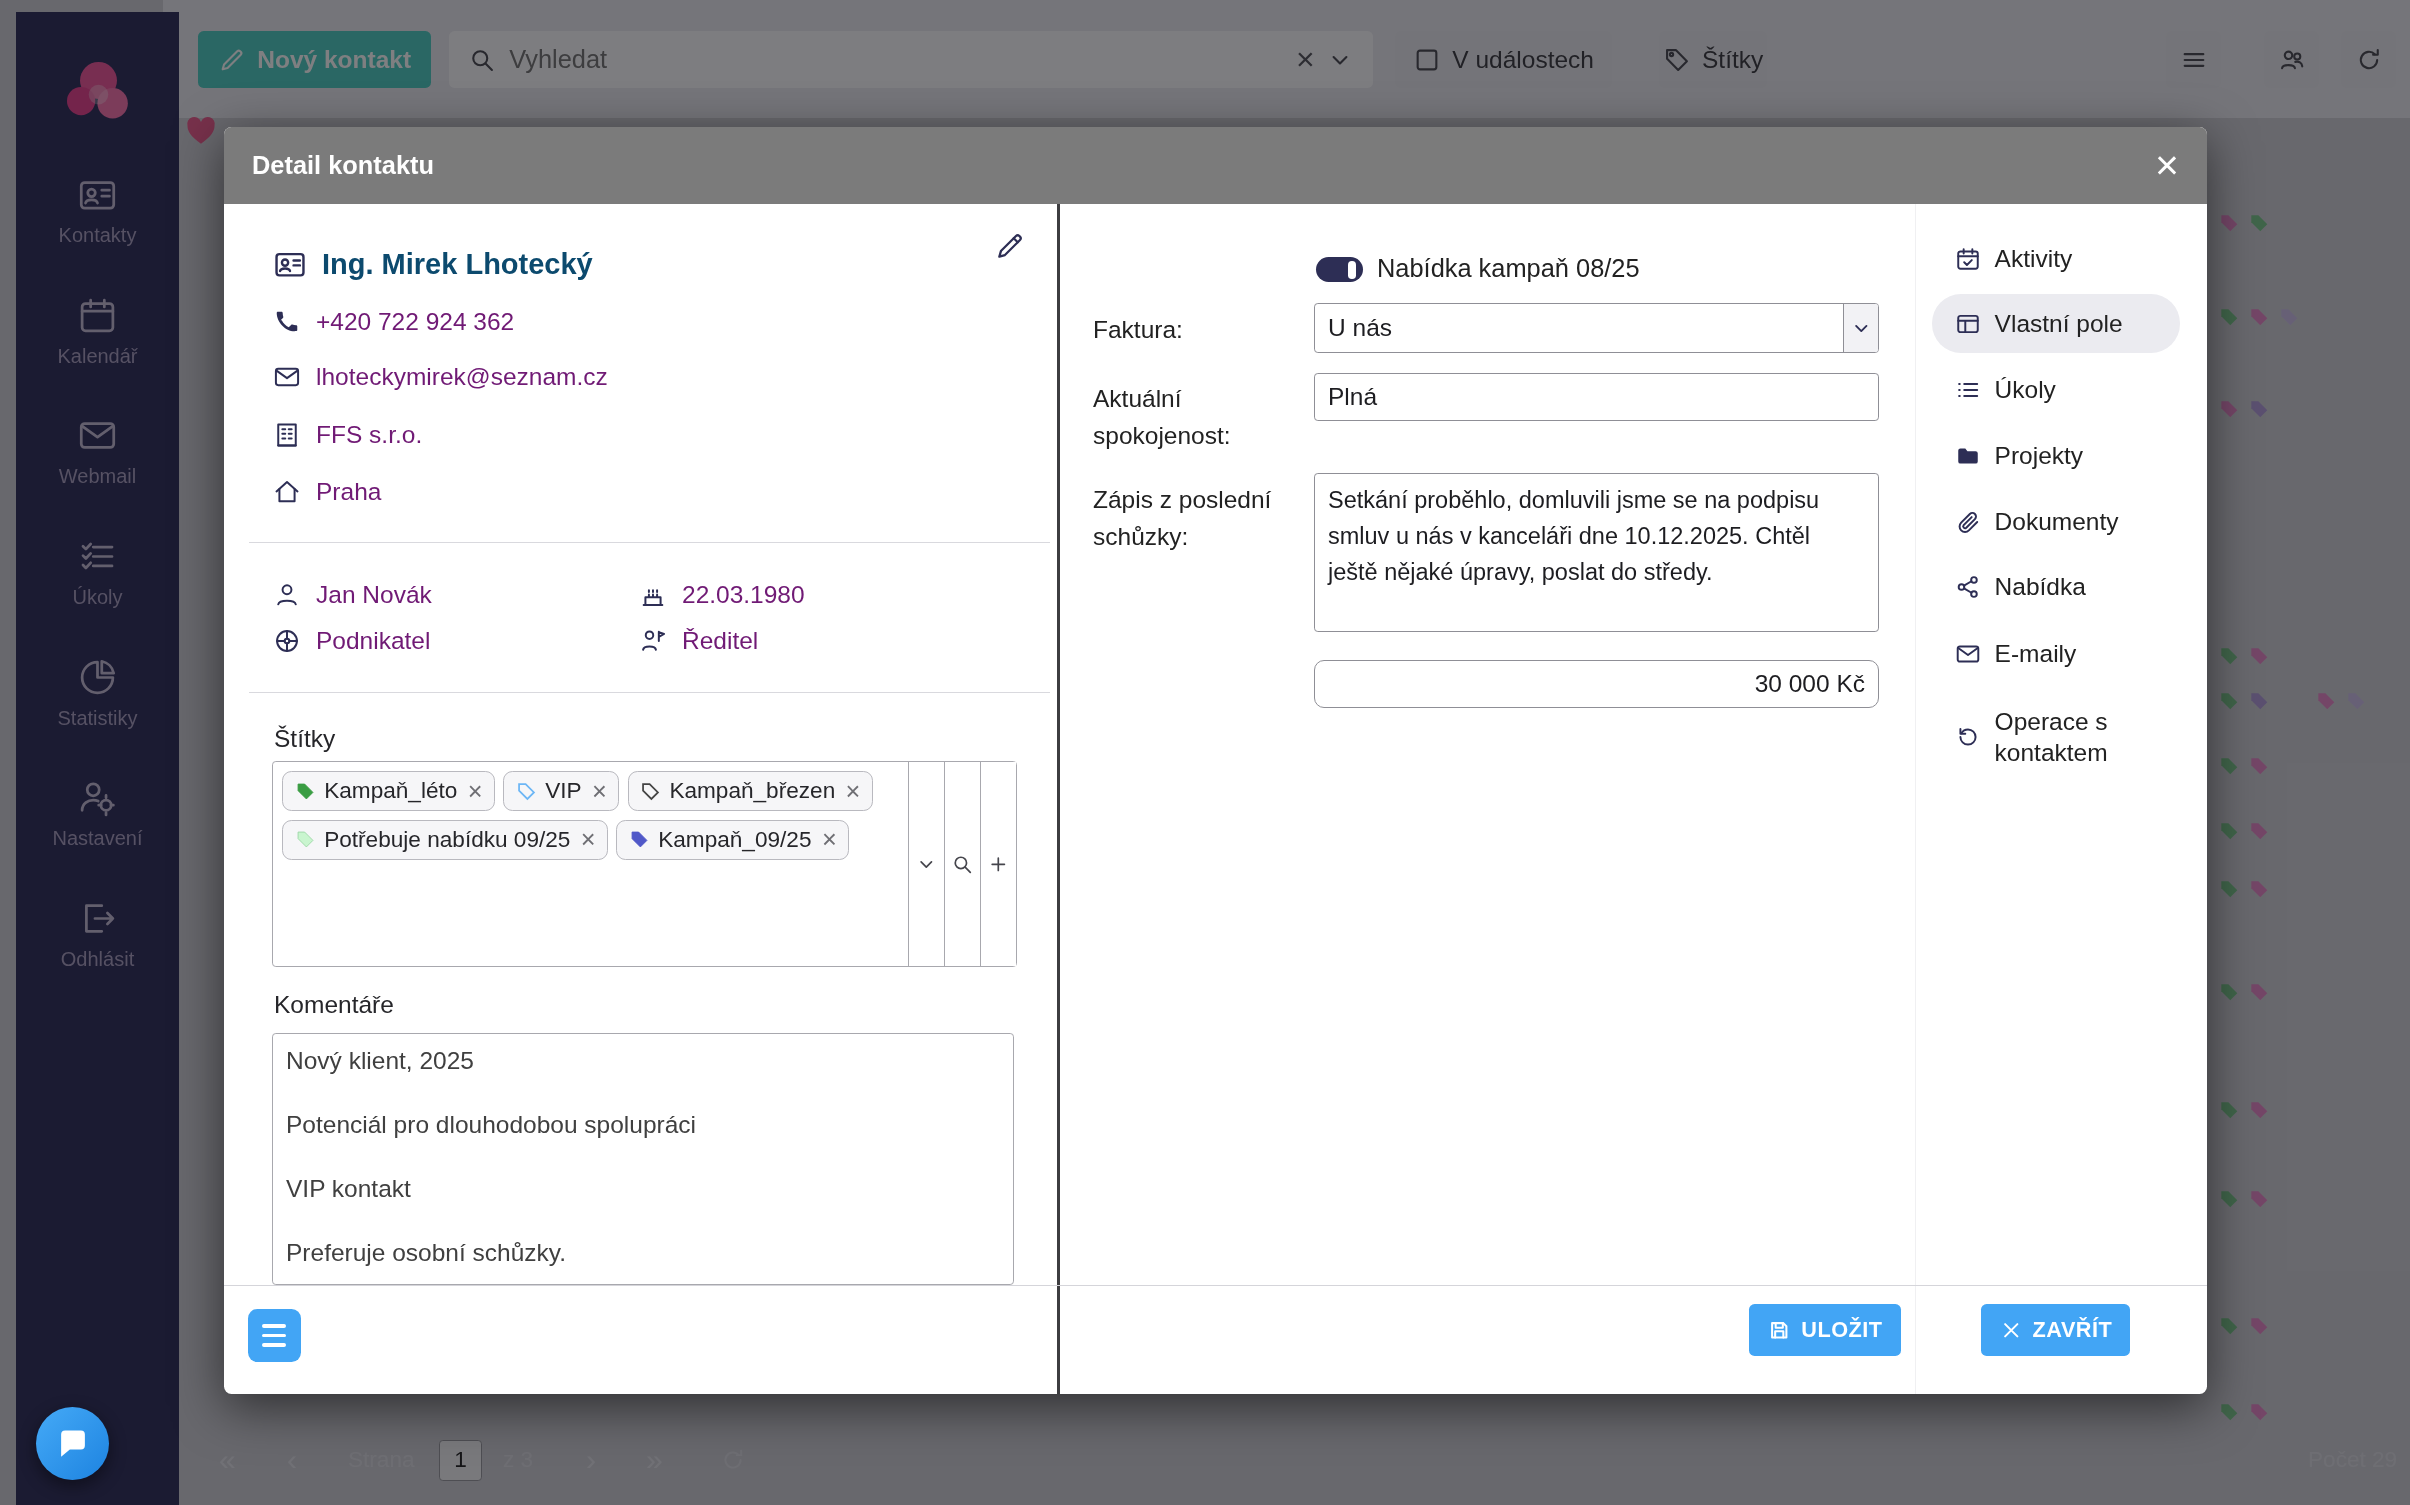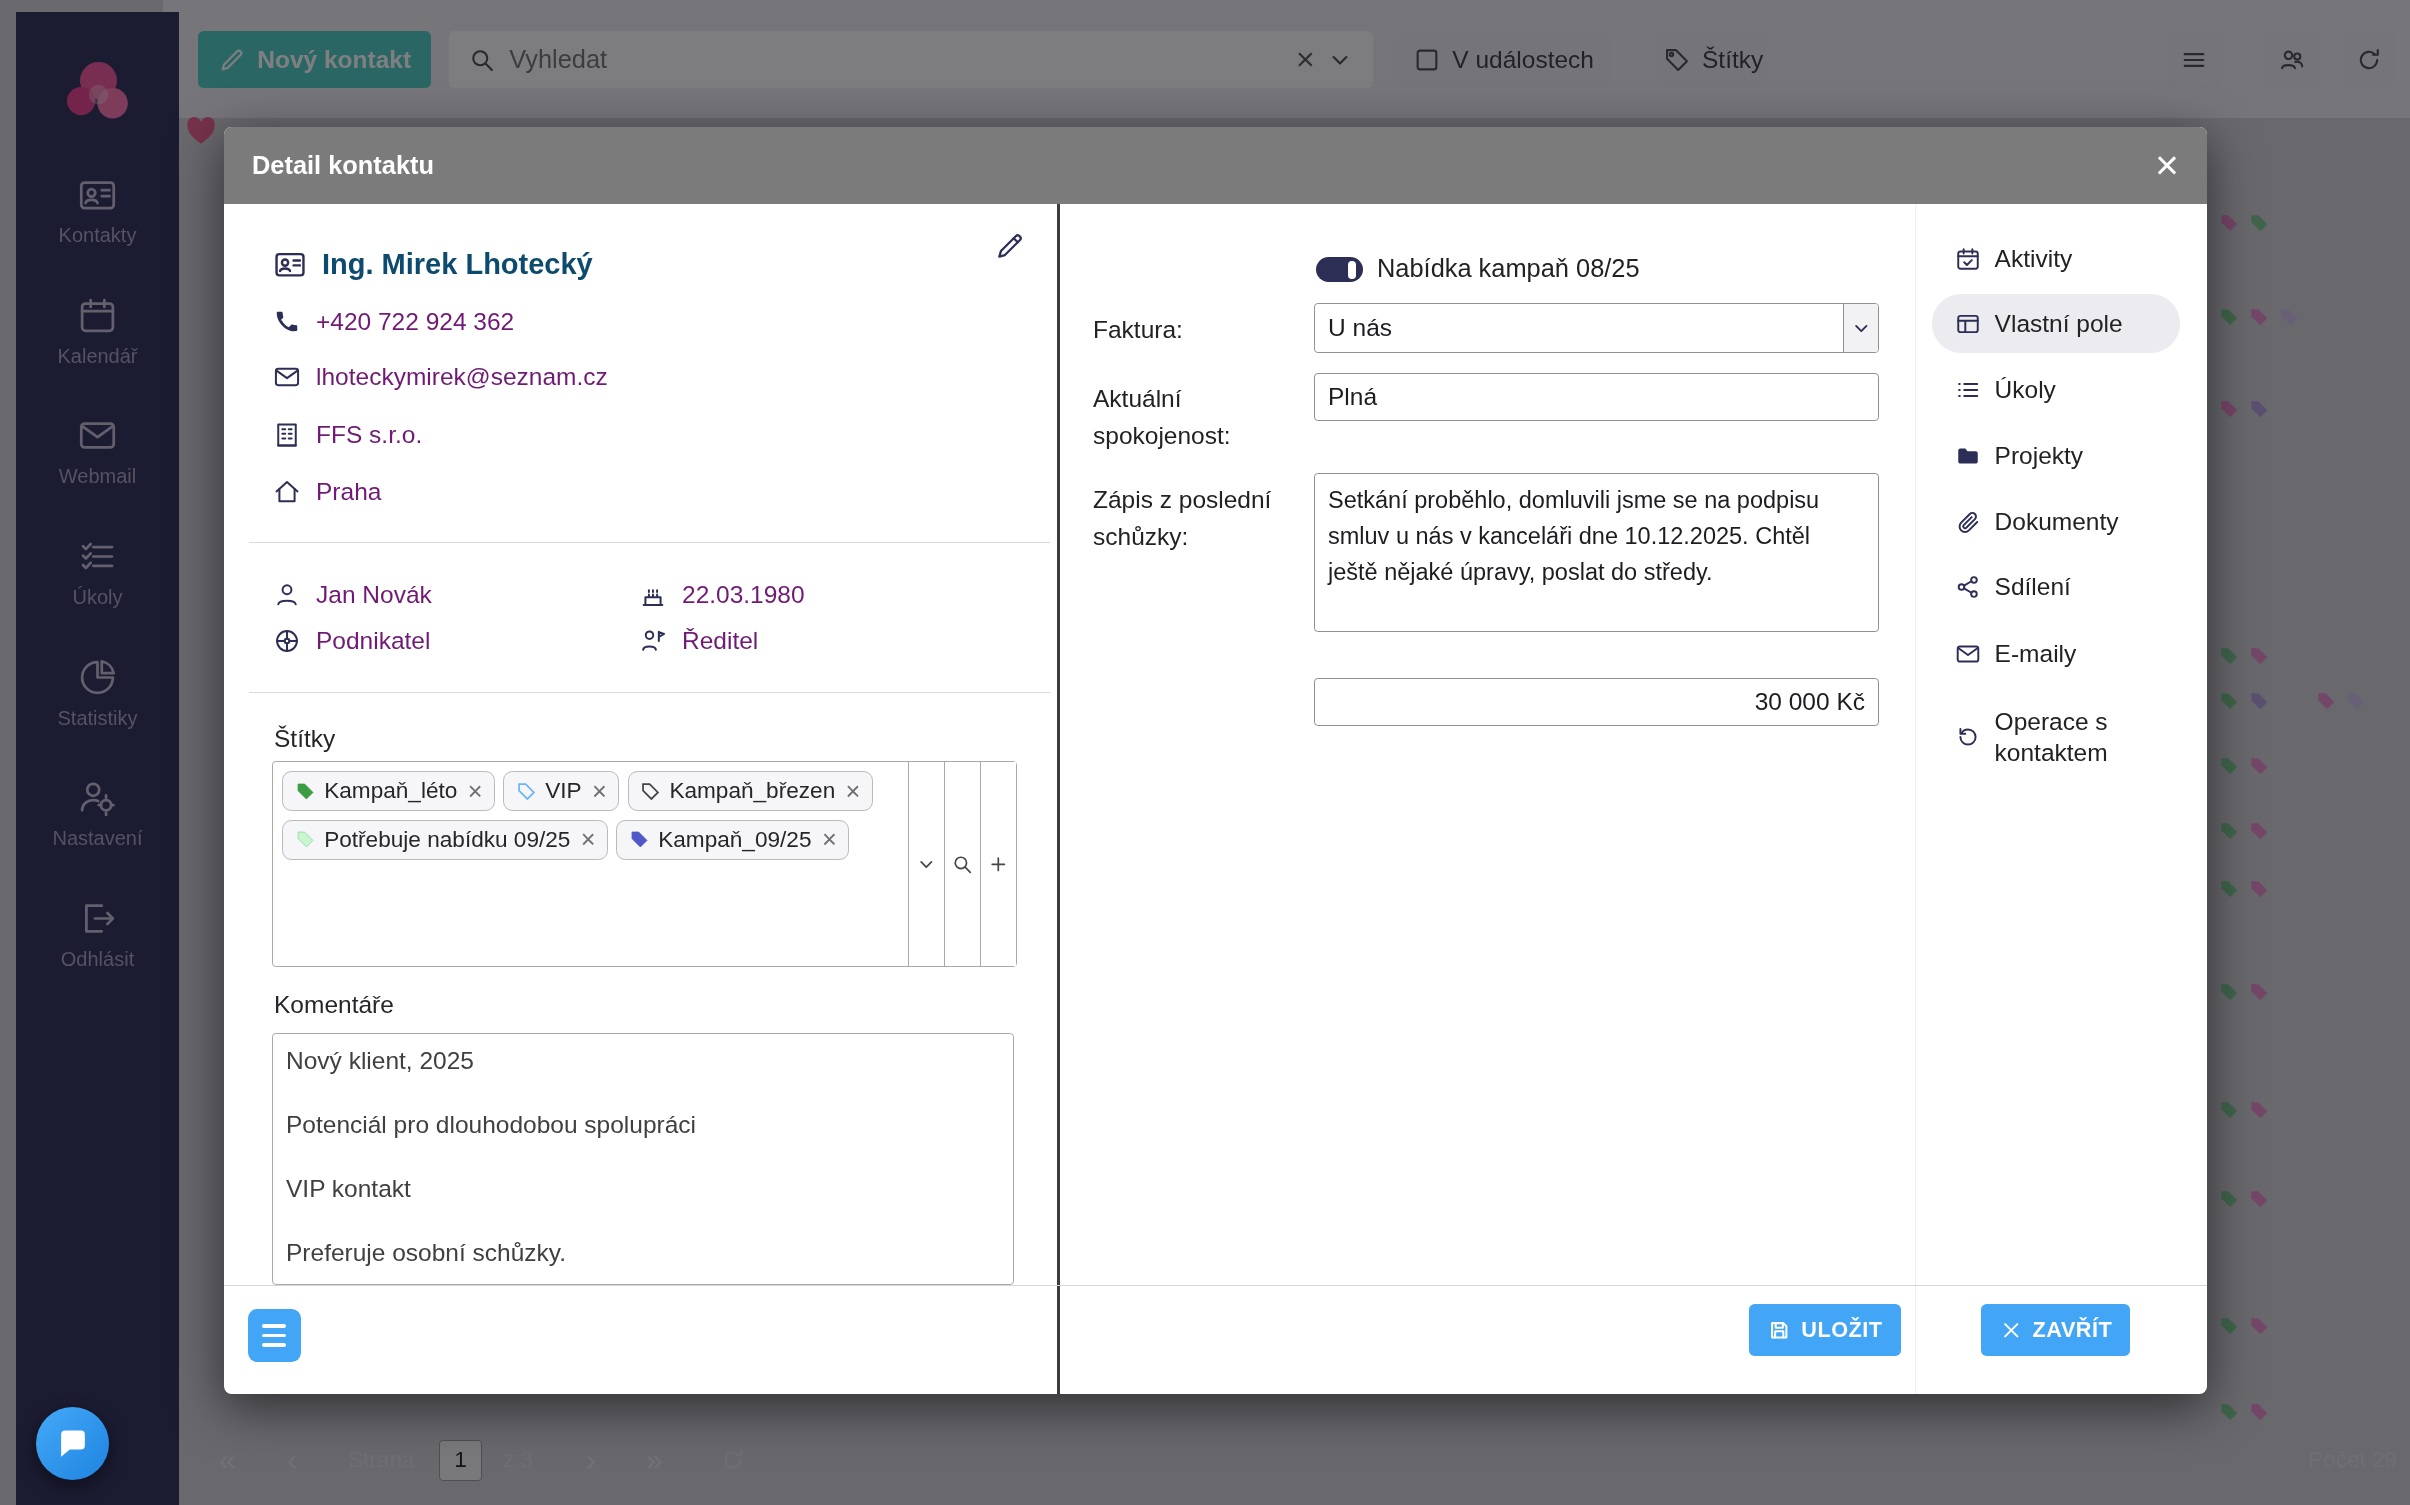--- a/index.html
+++ b/index.html
@@ -542,21 +542,21 @@
           </svg>
       </span>
     </div>
 
     <div class="f-label" style="top:176px">Aktuální spokojenost:</div>
     <input class="f-input" style="top: 169px;" value="Plná">
 
     <div class="f-label" style="top:277px">Zápis z poslední schůzky:</div>
     <textarea class="f-textarea" style="">Setkání proběhlo, domluvili jsme se na podpisu smluv u nás v kanceláři dne 10.12.2025. Chtěl ještě nějaké úpravy, poslat do středy.</textarea>
 
-    <input class="f-input" style="top: 474px; text-align: right;" value="30 000 Kč">
+    <input class="f-input" style="top: 456px; text-align: right; border-radius: 10px;" value="30 000 Kč">
 
     <div class="rnav">
       <div class="rnav-item" style="top:25.4px">
         <svg class="nic" viewBox="0 0 24 24">
             <rect x="3" y="5" width="18" height="16" rx="2"></rect>
             <path d="M3 9.5h18M8 3v4M16 3v4M8.5 15l2.5 2.5 4.5-4.5"></path>
           </svg>
         <span class="rnav-label">Aktivity</span>
       </div>
       <div class="rnav-item active" style="top:90px">
@@ -585,21 +585,21 @@
           </svg>
         <span class="rnav-label">Dokumenty</span>
       </div>
       <div class="rnav-item" style="top:353px">
         <svg class="nic" viewBox="0 0 24 24">
             <circle cx="6" cy="12" r="2.6"></circle>
             <circle cx="17.5" cy="5.5" r="2.6"></circle>
             <circle cx="17.5" cy="18.5" r="2.6"></circle>
             <path d="M8.3 10.7l6.9-4M8.3 13.3l6.9 4"></path>
           </svg>
-        <span class="rnav-label">Sdílení</span>
+        <span class="rnav-label">Nabídka</span>
       </div>
       <div class="rnav-item" style="top:420px">
         <svg class="nic" viewBox="0 0 24 24">
             <rect x="2.5" y="5" width="19" height="14" rx="2"></rect>
             <path d="M3 6.5l9 6.5 9-6.5"></path>
           </svg>
         <span class="rnav-label">E-maily</span>
       </div>
       <div class="rnav-item two-line" style="top:486px">
         <svg class="nic" viewBox="0 0 24 24">

